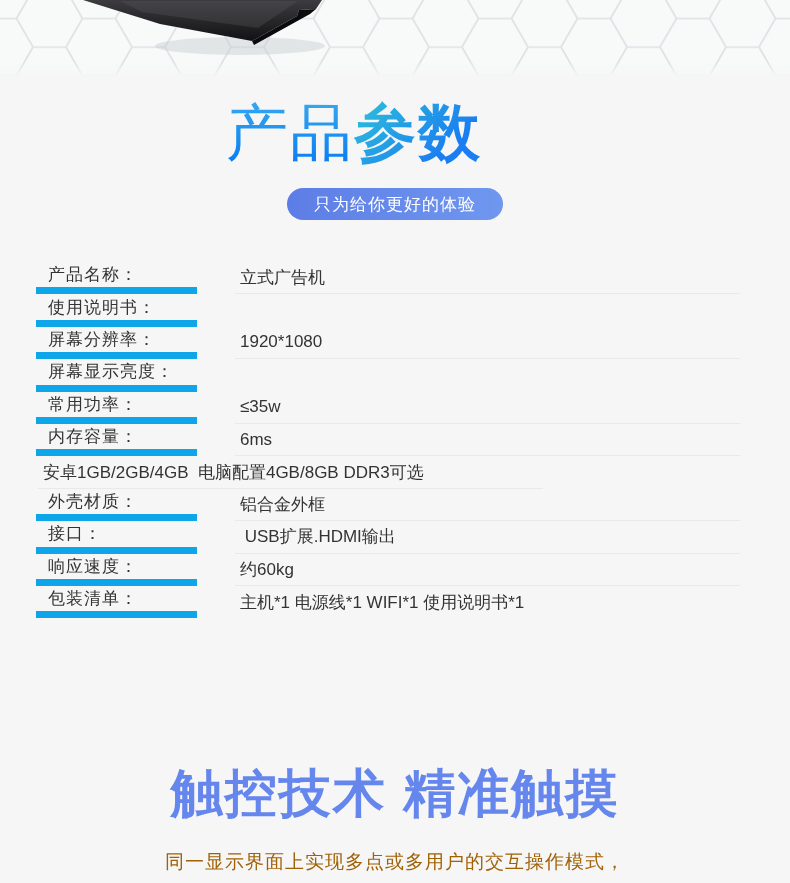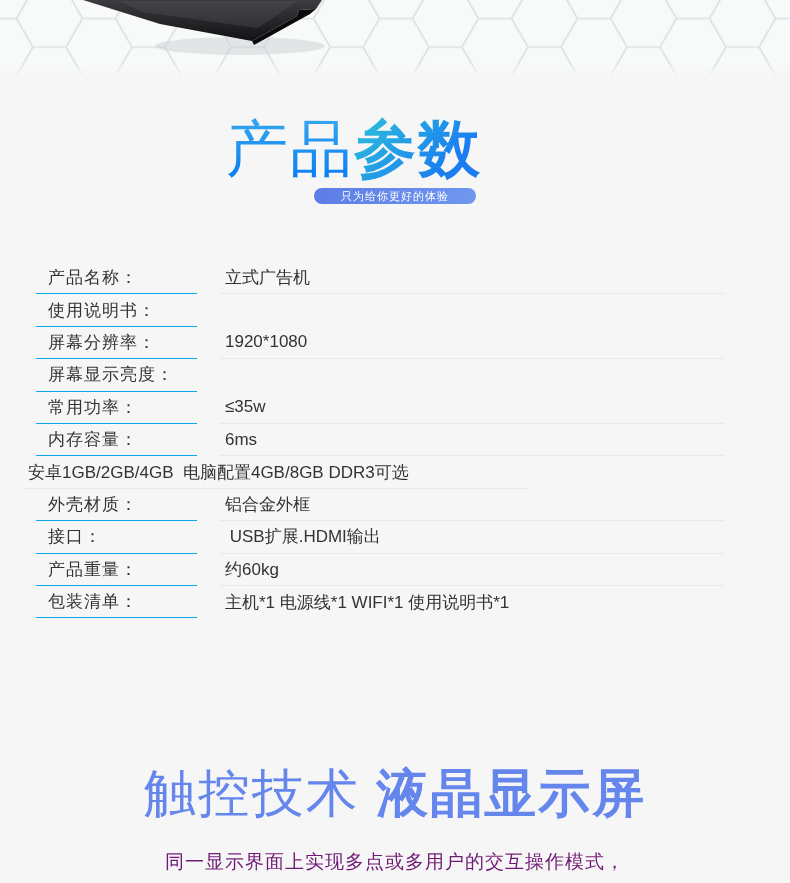--- a/index.html
+++ b/index.html
@@ -8,72 +8,72 @@
   .page {
     position:relative; width:790px; height:883px; margin:0 auto;
     background:#f6f6f6; overflow:hidden;
   }
   
   .hex-band { position:absolute; top:0; left:0; width:790px; height:77px; }
   .hex-band svg { display:block; }
   
   .title-wrap {
     position:absolute; top:96px; left:0; width:708px;
-    text-align:center; line-height:1.2; white-space:nowrap;margin-top:16px;
+    text-align:center; line-height:1.2; white-space:nowrap;
   }
   .title-part { font-size:62px; color:#1486f2; letter-spacing:2px; }
   .title-part.light { font-weight:500; }
   .title-part.heavy { font-weight:800; }
   @supports (-webkit-background-clip: text) {
     .title-part.light {
       background-image:linear-gradient(180deg,#38a9ef 0%,#0c80f3 90%);
       -webkit-background-clip:text; background-clip:text;
       -webkit-text-fill-color:transparent; color:transparent;
     }
     .title-part.heavy {
       background-image:linear-gradient(135deg,#2fc3d9 0%,#1a7df1 75%);
       -webkit-background-clip:text; background-clip:text;
       -webkit-text-fill-color:transparent; color:transparent;
     }
   }
   
   .badge-row { position:absolute; top:188px; left:0; width:790px; display:flex; justify-content:center; }
   .badge {
-    height:16px; padding:0 27px; border-radius:16px;
+    height:32px; padding:0 27px; border-radius:16px;
     background:linear-gradient(90deg,#5d7de6 0%,#6f97ef 100%);
-    color:#ffffff; font-size:11px; letter-spacing:1px;
+    color:#ffffff; font-size:17px; letter-spacing:1px;
     display:inline-flex; align-items:center;
   }
   
   .spec-table { position:absolute; top:262px; left:0; width:790px; }
   .spec-row { display:flex; height:32.4px; }
   .cell-label {
     margin-left:36px; width:161px; height:100%;
-    border-bottom:1px solid #0ea5e9;
+    border-bottom:7px solid #0ea5e9;
     display:flex; align-items:center; padding-left:12px;
   }
   .cell-value {
-    margin-left:23px; width:505px; height:100%;
+    margin-left:38px; width:505px; height:100%;
     border-bottom:1px solid #e9e9e9;
     display:flex; align-items:center; padding-left:5px;
   }
   .spec-row:last-child .cell-value { border-bottom:none; }
   .cell-label span { font-size:17px; color:#333333; letter-spacing:1px; white-space:pre; }
   .cell-value span { font-size:17px; color:#333333; white-space:pre; }
   
   .footer-heading {
     position:absolute; top:760px; left:0; width:790px;
     text-align:center; font-size:52px; color:#6586ec;
     letter-spacing:2px; line-height:1.3; white-space:nowrap;
   }
-  .footer-heading .light { font-weight:400; }
+  .footer-heading .light { font-weight:700; }
   .footer-heading .heavy { font-weight:800; }
   .footer-sub {
     position:absolute; top:849px; left:0; width:790px;
-    text-align:center; font-size:19px; color:#701a75; letter-spacing:1px;
+    text-align:center; font-size:19px; color:#a16207; letter-spacing:1px;
   }
 </style>
 </head>
 <body>
 
 <div class="page">
 
   <div class="hex-band">
     <svg width="790" height="77" viewBox="0 0 790 77">
       <defs>
@@ -174,34 +174,34 @@
     <div class="spec-row">
       <div class="cell-label">
           <span>接口：</span>
         </div>
       <div class="cell-value">
           <span> USB扩展.HDMI输出</span>
         </div>
     </div>
     <div class="spec-row">
       <div class="cell-label">
-          <span>产品重量：</span>
+          <span>响应速度：</span>
         </div>
       <div class="cell-value">
           <span>约60kg</span>
         </div>
     </div>
     <div class="spec-row">
       <div class="cell-label">
           <span>包装清单：</span>
         </div>
       <div class="cell-value">
           <span>主机*1 电源线*1 WIFI*1 使用说明书*1</span>
         </div>
     </div>
   </div>
 
   <div class="footer-heading">
-    <span class="light" style="white-space:pre;">触控技术 </span><span class="heavy">液晶显示屏</span>
+    <span class="light" style="white-space:pre;">触控技术 </span><span class="heavy">精准触摸</span>
   </div>
   <div class="footer-sub">同一显示界面上实现多点或多用户的交互操作模式，</div>
 
 </div>
 
 </body></html>

